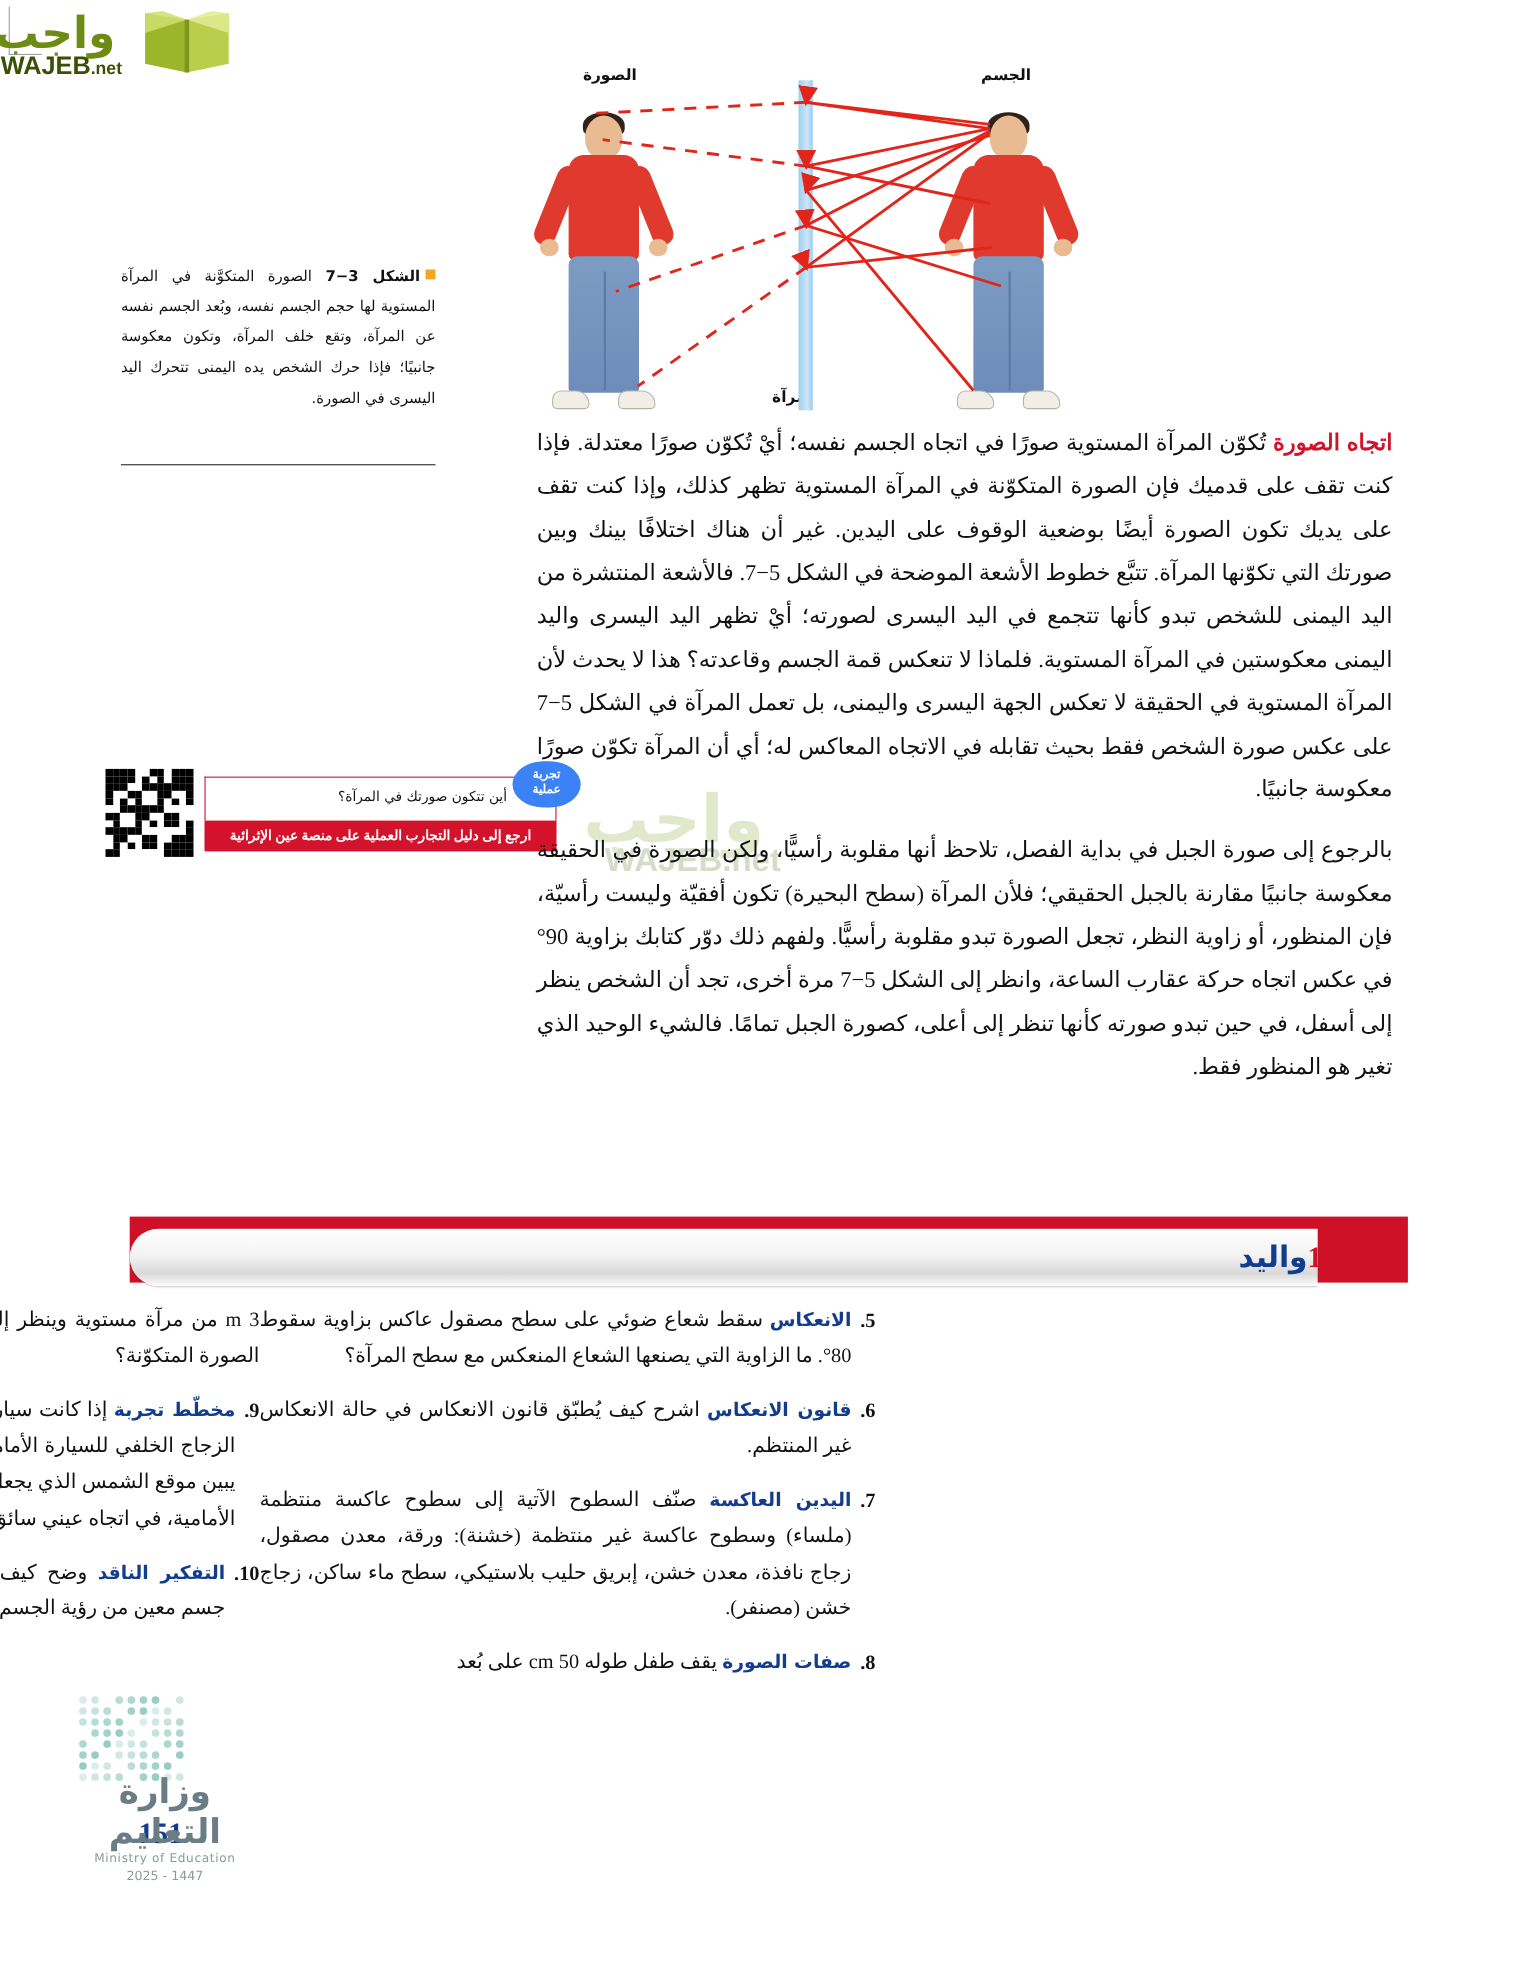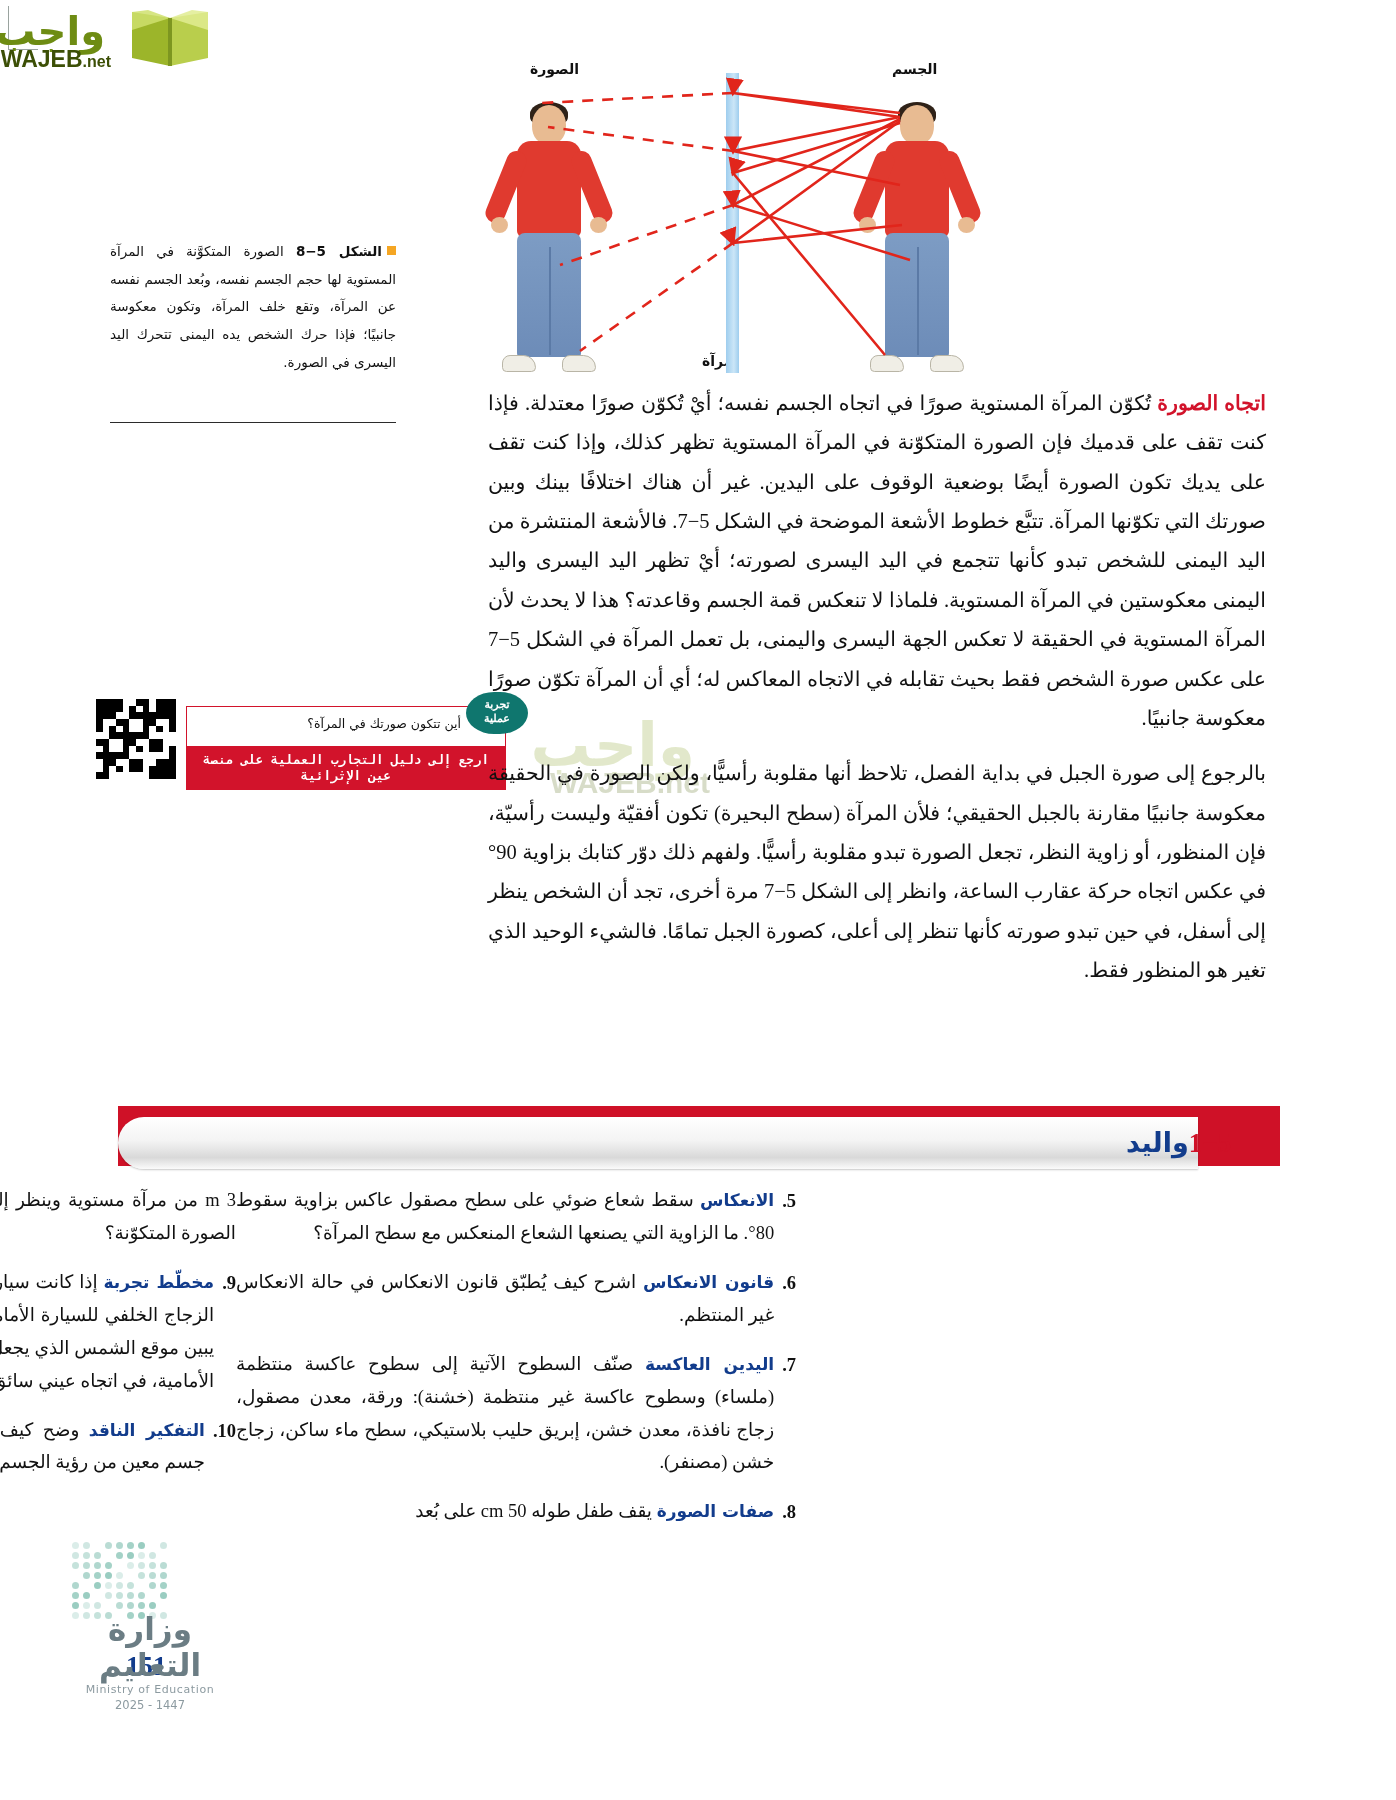--- a/index.html
+++ b/index.html
@@ -76,27 +76,27 @@
 
   
   .qr-box { position:absolute; left:95px; top:698px; width:82px; height:82px;
      background:#fff; border:1px solid #fff; }
   .qr-grid { width:100%; height:100%; display:grid; grid-template-columns:repeat(12,1fr);
      grid-template-rows:repeat(12,1fr); }
   .qr-grid i { background:#000; }
 
   .exp-wrap { position:absolute; left:186px; top:706px; width:320px; }
   .exp-badge { position:absolute; right:-22px; top:-14px; width:62px; height:42px;
-     background:#0f766e; border-radius:50%/55%; color:#fff; text-align:center;
+     background:#3b82f6; border-radius:50%/55%; color:#fff; text-align:center;
      font-family:Liberation Sans, sans-serif; font-size:11px; font-weight:bold;
      line-height:1.25; padding-top:6px; }
   .exp-body { border:1px solid #d2132b; border-bottom:none; height:40px;
      padding:9px 44px 0 10px; font-family:"DejaVu Sans", sans-serif;
      font-size:12.5px; color:#111; }
-  .exp-foot { background:#d2132b; color:#fff; font-family:Liberation Mono, monospace;
+  .exp-foot { background:#d2132b; color:#fff; font-family:Liberation Serif, serif;
      font-size:12.5px; font-weight:bold; padding:6px 10px; text-align:center; }
 
   
   .body-col { position:absolute; right:130px; top:384px; width:790px;
      font-size:20.5px; line-height:1.92; color:#111; text-align:justify;
      font-family:"Liberation Serif", serif; }
   .body-col p { margin:0 0 16px 12px; }
   .kw-red { color:#d2132b; font-weight:bold; }
 
   
@@ -211,21 +211,21 @@
       <g stroke="#e1251b" stroke-width="2.6" fill="none" stroke-dasharray="11 9">
         <line x1="303" y1="38" x2="112" y2="48"></line>
         <line x1="303" y1="96" x2="118" y2="72"></line>
         <line x1="303" y1="150" x2="130" y2="210"></line>
         <line x1="303" y1="188" x2="150" y2="296"></line>
       </g>
     </svg>
   </div>
 
   <div class="caption">
-    <span class="cap-bullet"></span><b>الشكل 5−8</b><span> الصورة المتكوَّنة في المرآة المستوية لها حجم الجسم نفسه، وبُعد الجسم نفسه عن المرآة، وتقع خلف المرآة، وتكون معكوسة جانبيًا؛ فإذا حرك الشخص يده اليمنى تتحرك اليد اليسرى في الصورة.</span>
+    <span class="cap-bullet"></span><b>الشكل 3−7</b><span> الصورة المتكوَّنة في المرآة المستوية لها حجم الجسم نفسه، وبُعد الجسم نفسه عن المرآة، وتقع خلف المرآة، وتكون معكوسة جانبيًا؛ فإذا حرك الشخص يده اليمنى تتحرك اليد اليسرى في الصورة.</span>
   </div>
   <div class="cap-rule"></div>
 
   <div class="qr-box">
     <div class="qr-grid" id="qrgrid">
         <i></i>
         <i></i>
         <i></i>
         <i style="background: rgb(255, 255, 255);"></i>
         <i></i>

